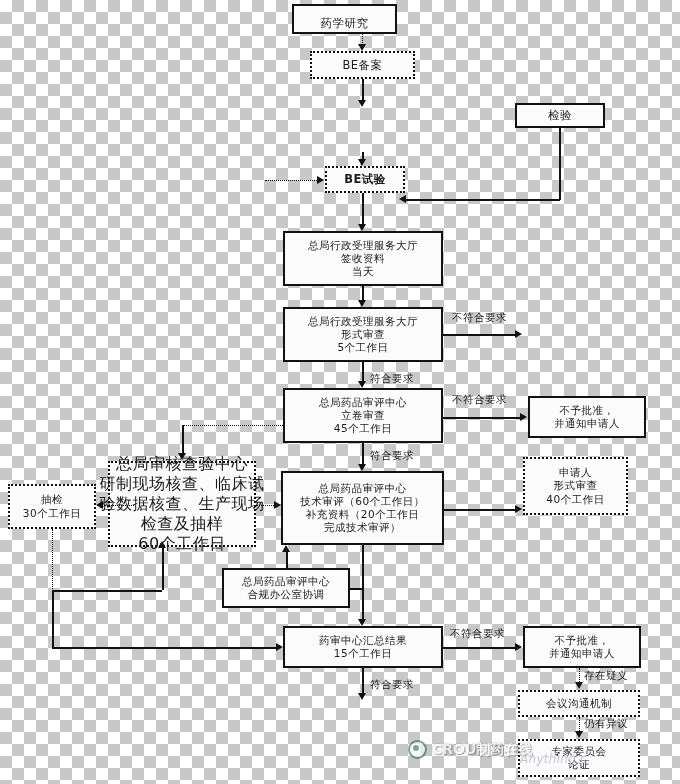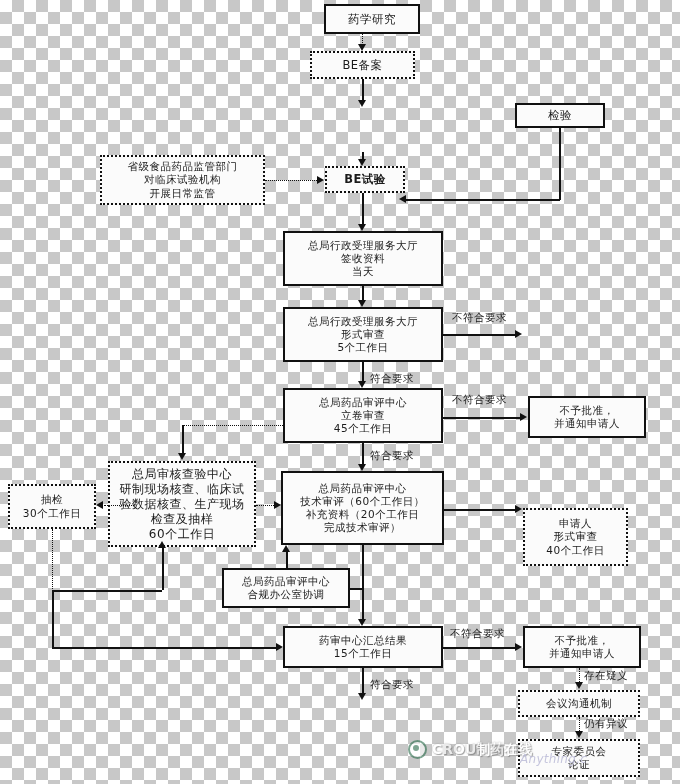--- a/index.html
+++ b/index.html
@@ -29,21 +29,21 @@
     text-align:center;
     line-height:1.25;
     font-size:11.5px;
     letter-spacing:.5px;
     padding:2px 3px;
   }
   .solid{border:2.5px solid #111;}
   .dashed{border:2.5px dotted #111;}
   .node .ln{display:block;white-space:nowrap;}
   .node.small{font-size:10.5px;}
-  .node.tiny{font-size:12px;}
+  .node.tiny{font-size:16px;}
 
   
   .ln-v,.ln-h{position:absolute;background:#111;}
   .ln-v{width:1.5px;}
   .ln-h{height:1.5px;}
   .ln-v.dot{width:0;border-left:1.5px dotted #111;background:none;}
   .ln-h.dot{height:0;border-top:1.5px dotted #111;background:none;}
 
   .arw{position:absolute;width:0;height:0;}
   .arw.down{border-left:4.5px solid transparent;border-right:4.5px solid transparent;border-top:7px solid #111;}
@@ -77,38 +77,33 @@
     position:absolute;left:520px;top:752px;
     font-size:12px;font-style:italic;color:#bcbcd8;opacity:.85;
     pointer-events:none;letter-spacing:.3px;
   }
 </style>
 </head>
 <body>
 
 <div id="canvas">
 
-  <div class="node solid" style="left:324px;top:4px;width:96px;height:30px;">
+  <div class="node solid" style="left:292px;top:4px;width:105px;height:30px;justify-content:flex-end;">
     <span class="ln">药学研究</span>
   </div>
 
   <div class="node dashed" style="left:310px;top:51px;width:105px;height:28px;">
     <span class="ln">BE备案</span>
   </div>
 
 
   <div class="node solid" style="left:515px;top:103px;width:90px;height:25px;">
     <span class="ln">检验</span>
   </div>
 
-  <div class="node dashed small" style="left:100px;top:155px;width:165px;height:50px;">
-    <span class="ln">省级食品药品监管部门</span>
-    <span class="ln">对临床试验机构</span>
-    <span class="ln">开展日常监管</span>
-  </div>
 
   <div class="node dashed" style="left:325px;top:166px;width:80px;height:27px;font-weight:bold;">
     <span class="ln">BE试验</span>
   </div>
 
   <div class="node solid small" style="left:283px;top:231px;width:160px;height:55px;">
     <span class="ln">总局行政受理服务大厅</span>
     <span class="ln">签收资料</span>
     <span class="ln">当天</span>
   </div>
@@ -139,21 +134,21 @@
     <span class="ln">60个工作日</span>
   </div>
 
   <div class="node solid small" style="left:281px;top:471px;width:163px;height:74px;">
     <span class="ln">总局药品审评中心</span>
     <span class="ln">技术审评（60个工作日）</span>
     <span class="ln">补充资料（20个工作日</span>
     <span class="ln">完成技术审评）</span>
   </div>
 
-  <div class="node dashed small" style="left:523px;top:508px;width:105px;height:58px;text-align:center;">
+  <div class="node dashed small" style="left:523px;top:457px;width:105px;height:58px;text-align:center;">
     <span class="ln">申请人</span>
     <span class="ln">形式审查</span>
     <span class="ln">40个工作日</span>
   </div>
 
   <div class="node dashed small" style="left:8px;top:484px;width:88px;height:45px;text-align:right;">
     <span class="ln">抽检</span>
     <span class="ln">30个工作日</span>
   </div>
 

